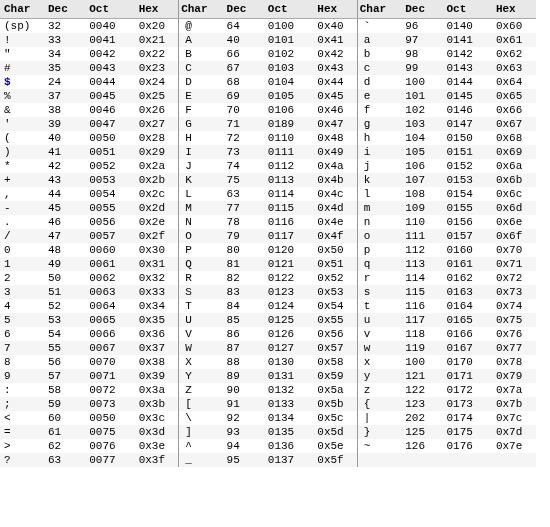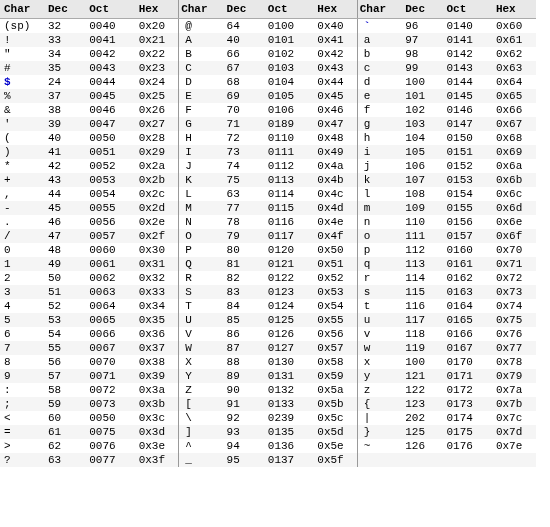--- a/index.html
+++ b/index.html
@@ -464,21 +464,21 @@
           <td>0173</td>
           <td>0x7b</td>
         </tr>
         <tr>
           <td>&lt;</td>
           <td>60</td>
           <td>0050</td>
           <td>0x3c</td>
           <td style="border-left: 1px solid rgb(153, 153, 153); padding-left: 6px;">\</td>
           <td>92</td>
-          <td>0239</td>
+          <td>0134</td>
           <td>0x5c</td>
           <td style="border-left: 1px solid rgb(153, 153, 153); padding-left: 6px;">|</td>
           <td>202</td>
           <td>0174</td>
           <td>0x7c</td>
         </tr>
         <tr>
           <td>=</td>
           <td>61</td>
           <td>0075</td>

